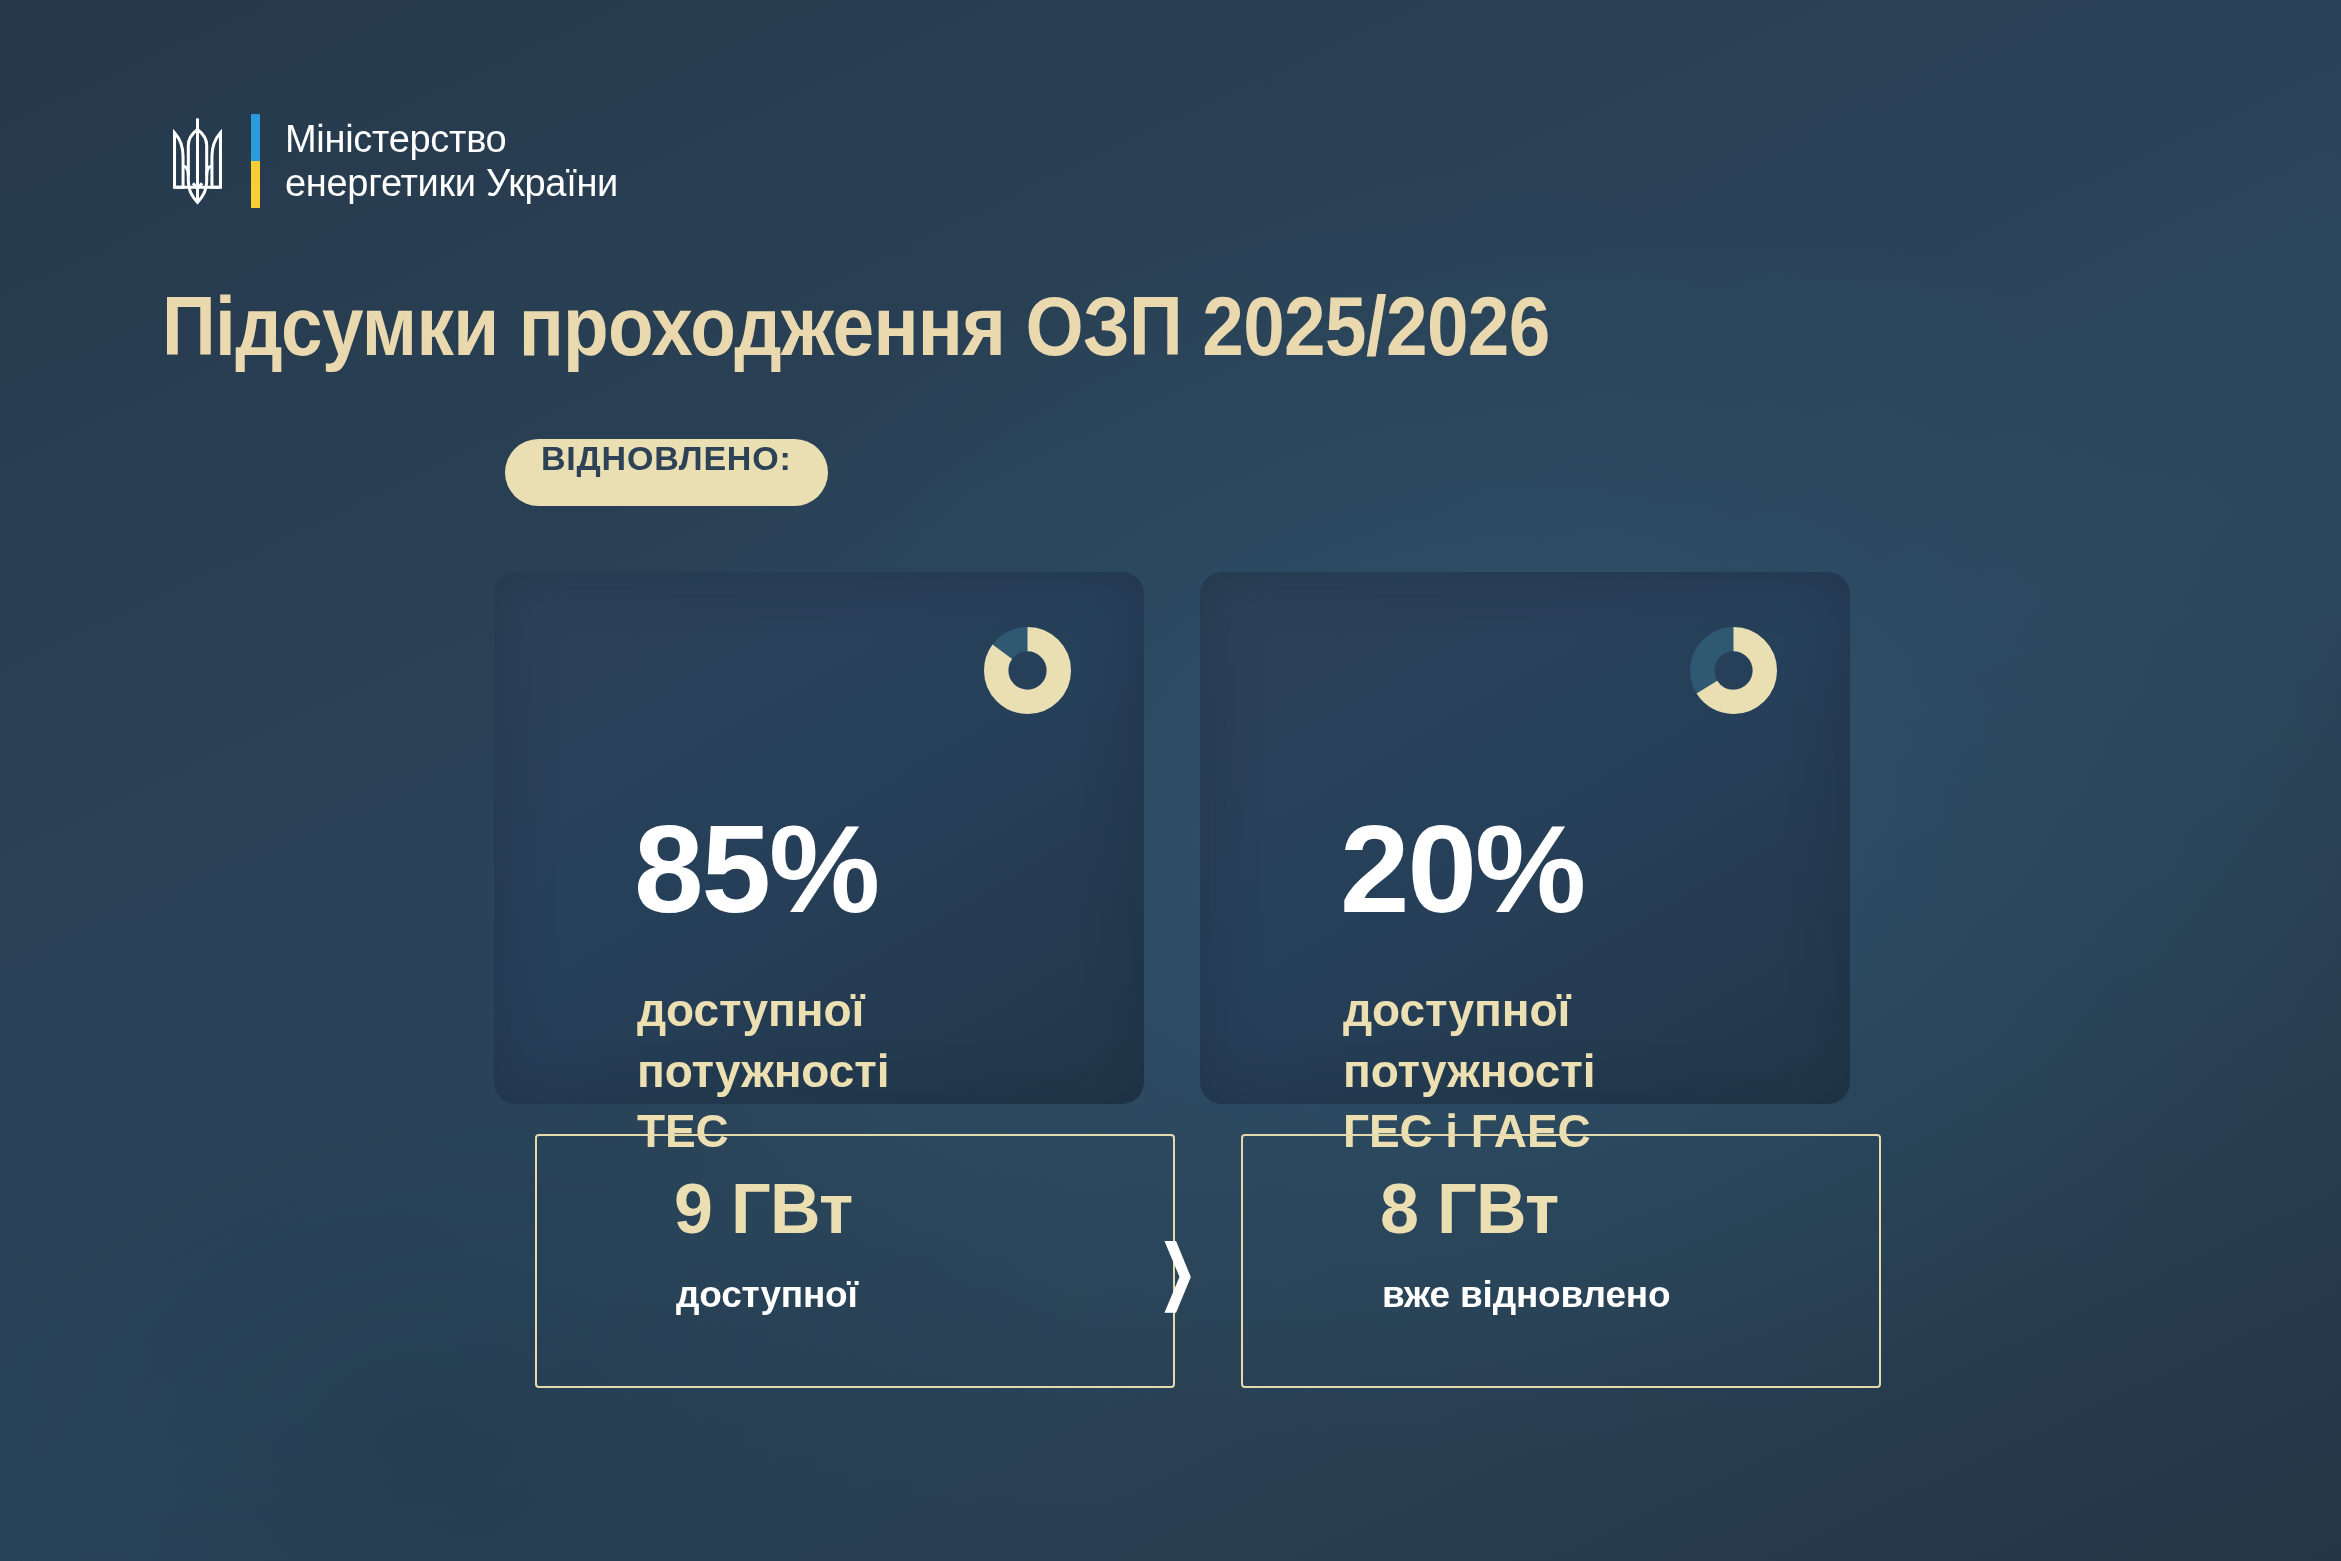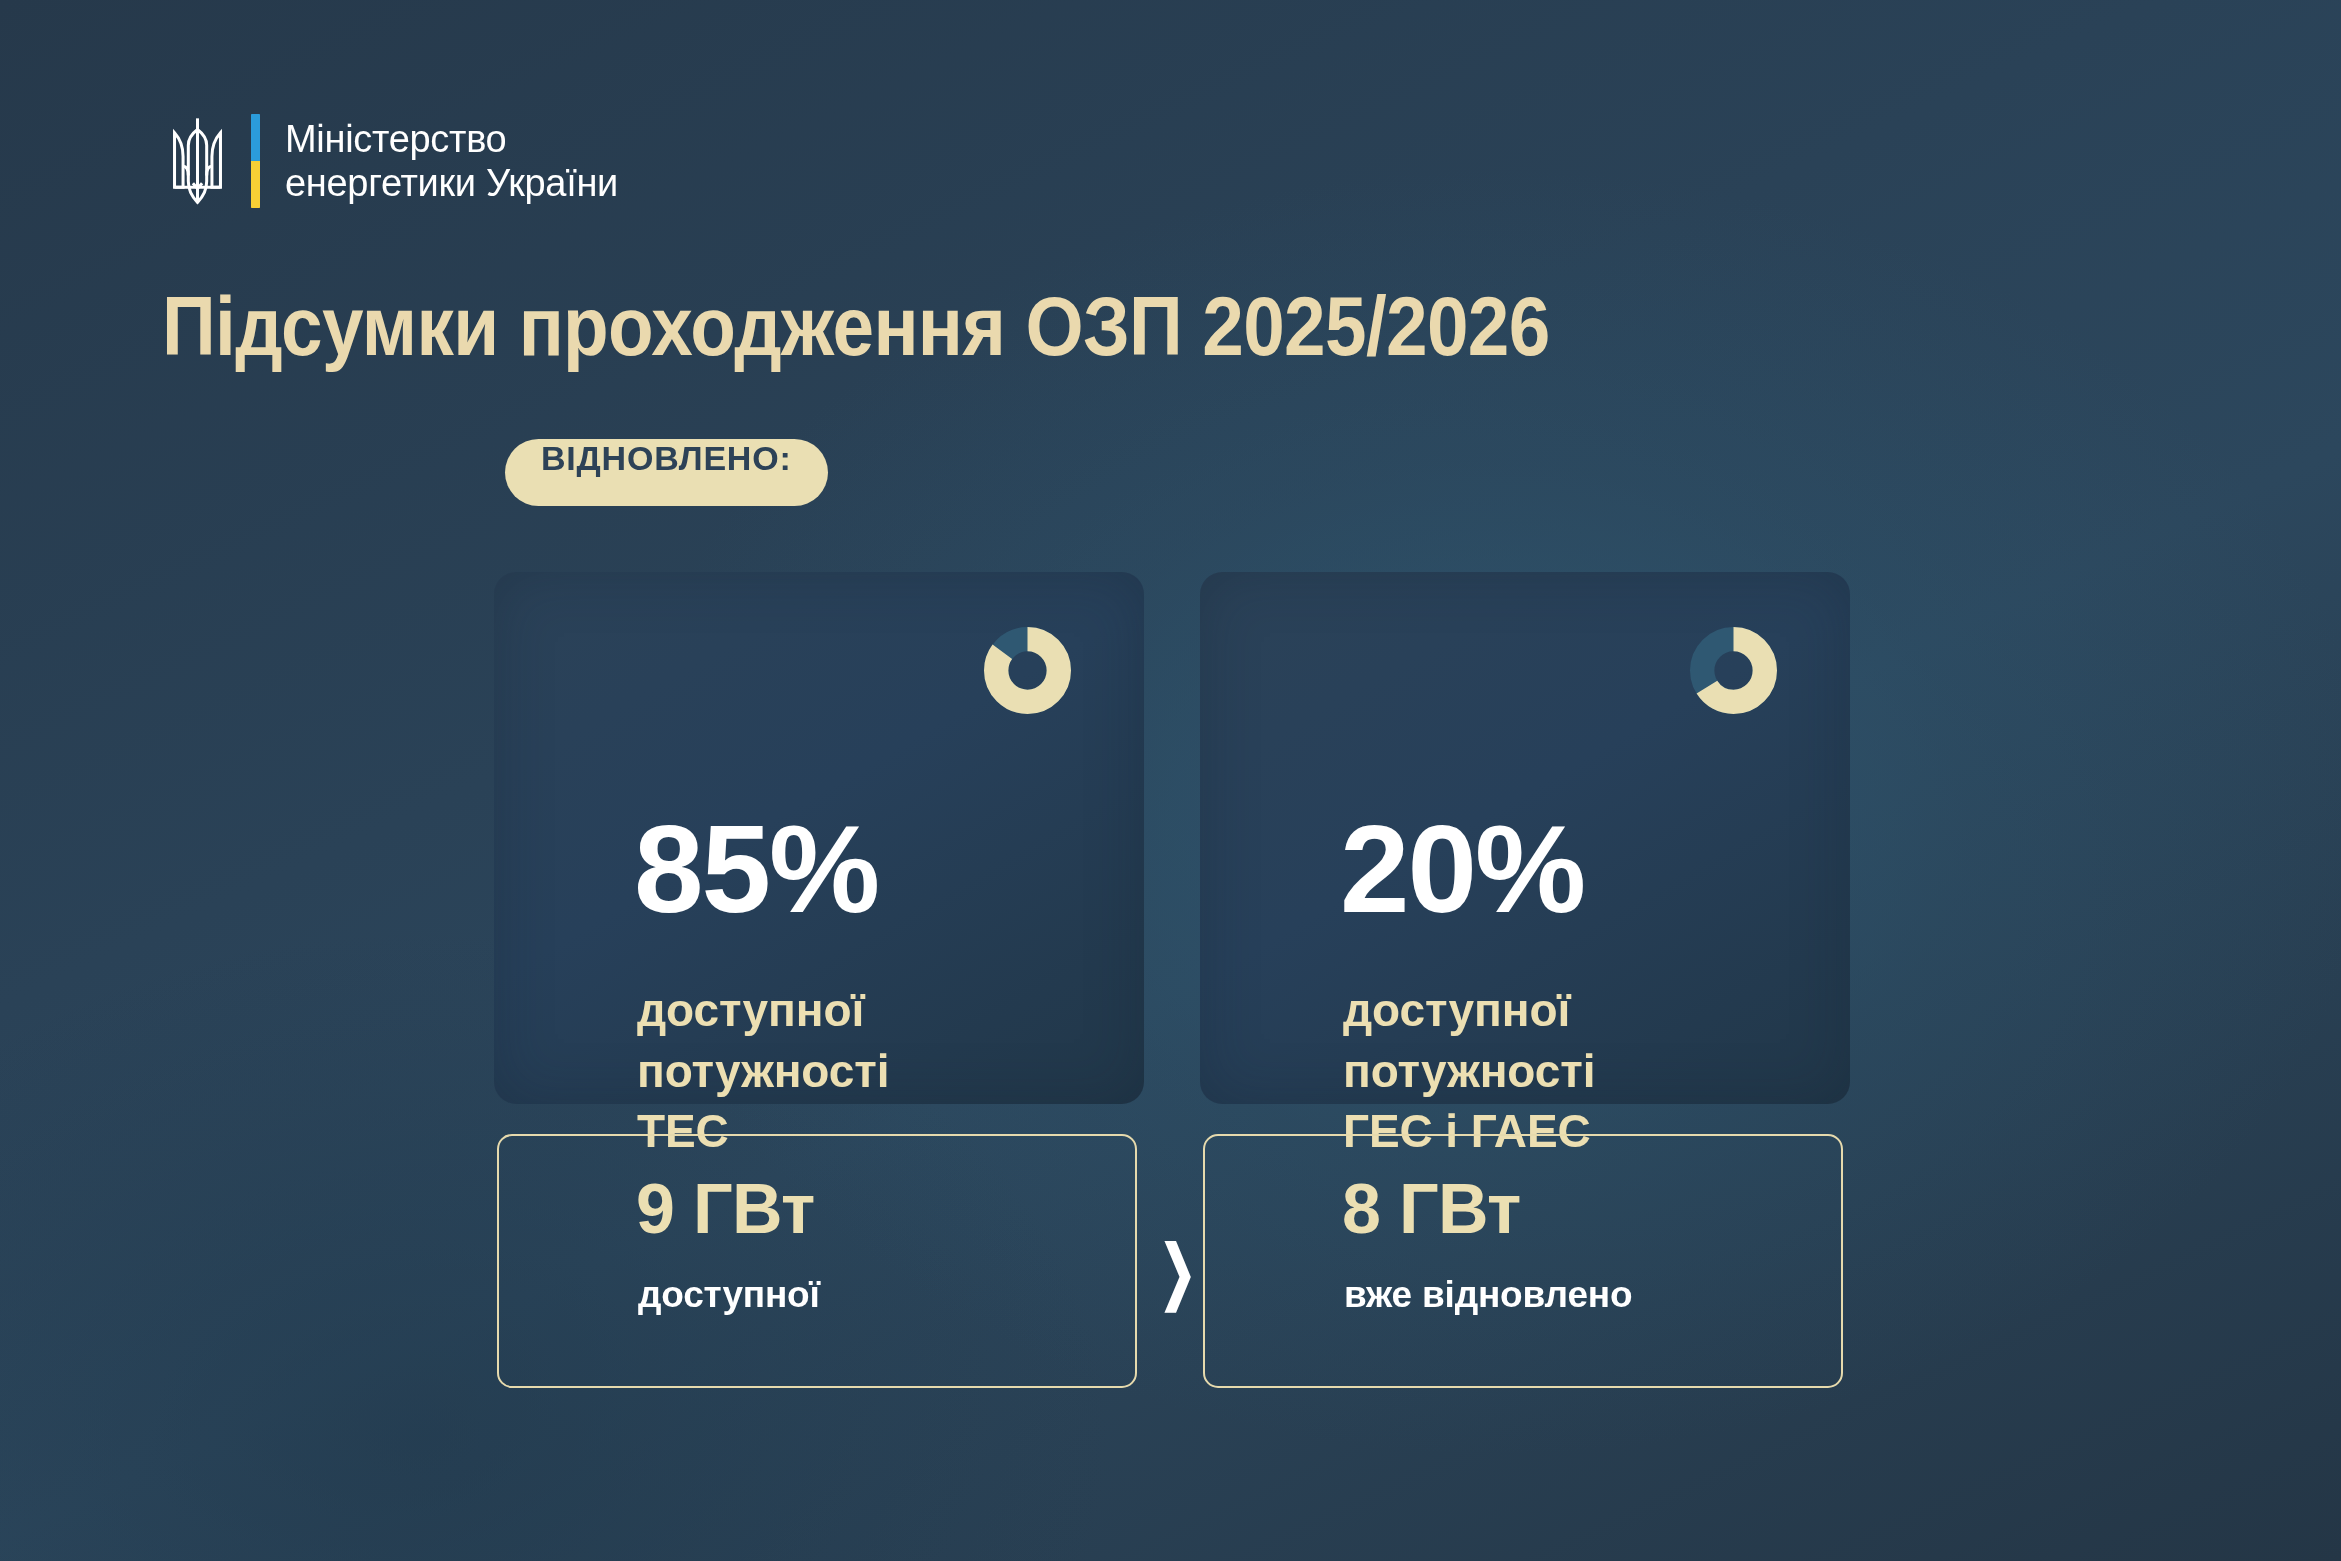--- a/index.html
+++ b/index.html
@@ -137,22 +137,23 @@
     white-space: pre-line;
   }
 
   
   .outline-box {
     position: absolute;
     top: 1134px;
     width: 640px;
     height: 254px;
     border: 2px solid #e6daad;
-    border-radius: 15px;
+    border-radius: 4px;
     background: transparent;
+    margin-left: 38px;
   }
   #box-damaged { left: 497px; }
   #box-restored { left: 1203px; }
 
   .box-value {
     position: absolute;
     left: 137px;
     top: 38px;
     color: #ebdfb2;
     font-size: 70px;

